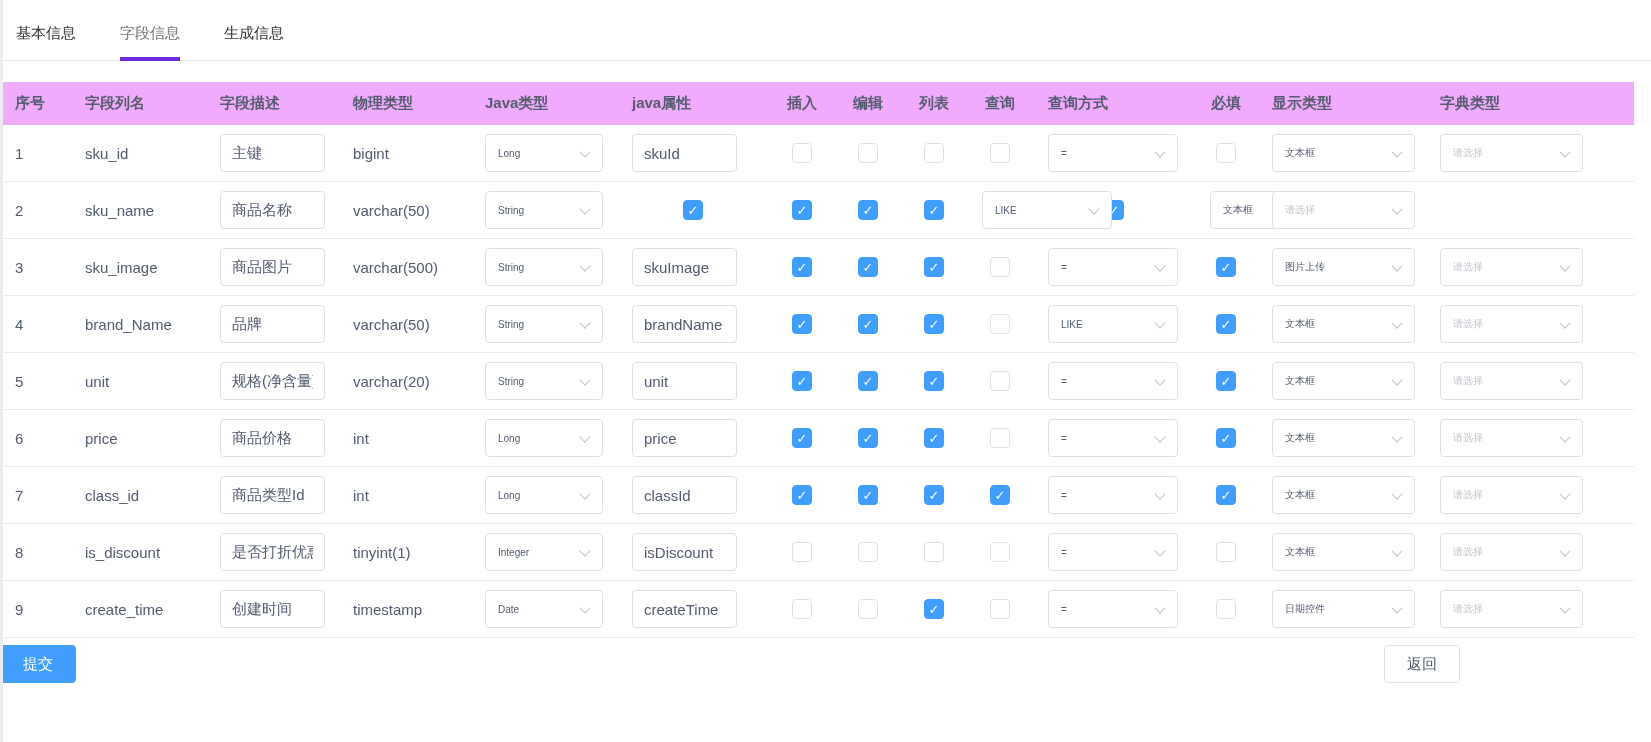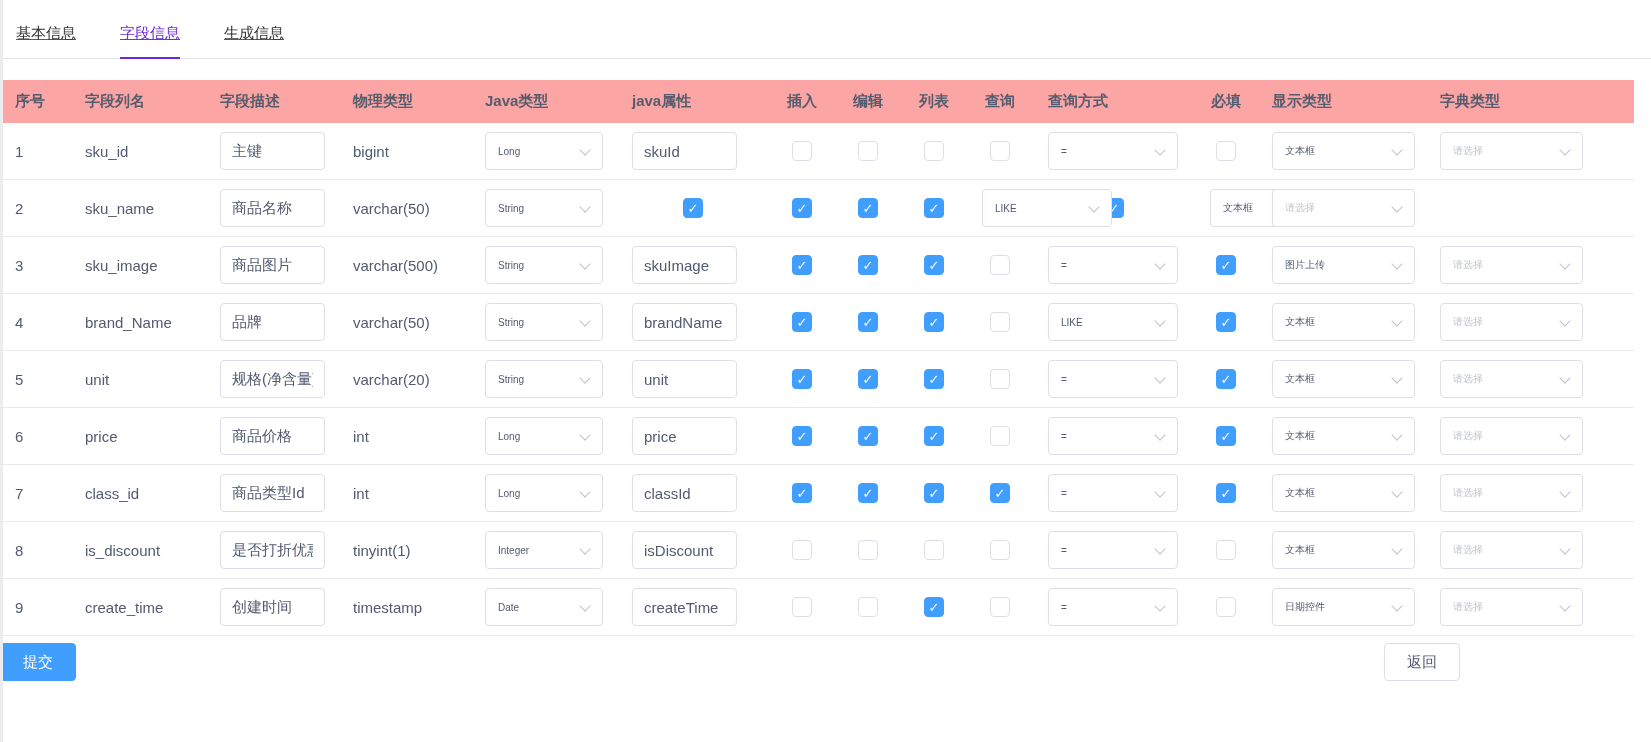--- a/index.html
+++ b/index.html
@@ -5,31 +5,31 @@
   * { box-sizing: border-box; }
   html,body { margin:0; padding:0; }
   body {
     width:1651px; height:742px; overflow:hidden; position:relative;
     background:#ffffff; color:#515a6e;
     font-family:"Liberation Sans","DejaVu Sans",sans-serif; font-size:15px;
   }
   .left-strip { position:absolute; left:0; top:0; width:3px; height:100%; background:#ececee; }
 
   
-  .tabs { display:flex; gap:44px; padding:24px 0 0 16px; border-bottom:1px solid #e4e7ed;text-decoration:underline; }
+  .tabs { display:flex; gap:44px; padding:24px 0 0 16px; border-bottom:1px solid #e4e7ed; }
   .tab { font-size:15px; color:#303133; padding-bottom:14px; cursor:pointer; }
-  .tab.active { color:#6d28d9; border-bottom:2px solid #6d28d9; margin-bottom:-1px; }
+  .tab.active { color:#737373; border-bottom:4px solid #6d28d9; margin-bottom:-1px; }
 
   
   .table { margin-top:21px; width:1634px; }
   .thead, .tr {
     display:grid; align-items:center;
     grid-template-columns:70px 135px 133px 132px 147px 152px 66px 66px 66px 66px 162px 62px 168px 180px;
   }
-  .thead { background:#fca5a5; height:43px; font-weight:700; color:#555c6e; }
+  .thead { background:#f0abfc; height:43px; font-weight:700; color:#555c6e; }
   .th { padding-left:15px; white-space:nowrap; }
   .th.center { padding-left:0; text-align:center; }
   .tr { height:57px; border-bottom:1px solid #e8eaec; }
   .td { padding-left:15px; white-space:nowrap; }
   .td.center { padding-left:0; display:flex; justify-content:center; }
 
   .inp {
     width:105px; height:38px; border:1px solid #dcdfe6; border-radius:4px;
     padding:0 11px; font-size:15px; color:#515a6e; font-family:inherit;
     outline:none; background:#fff;

